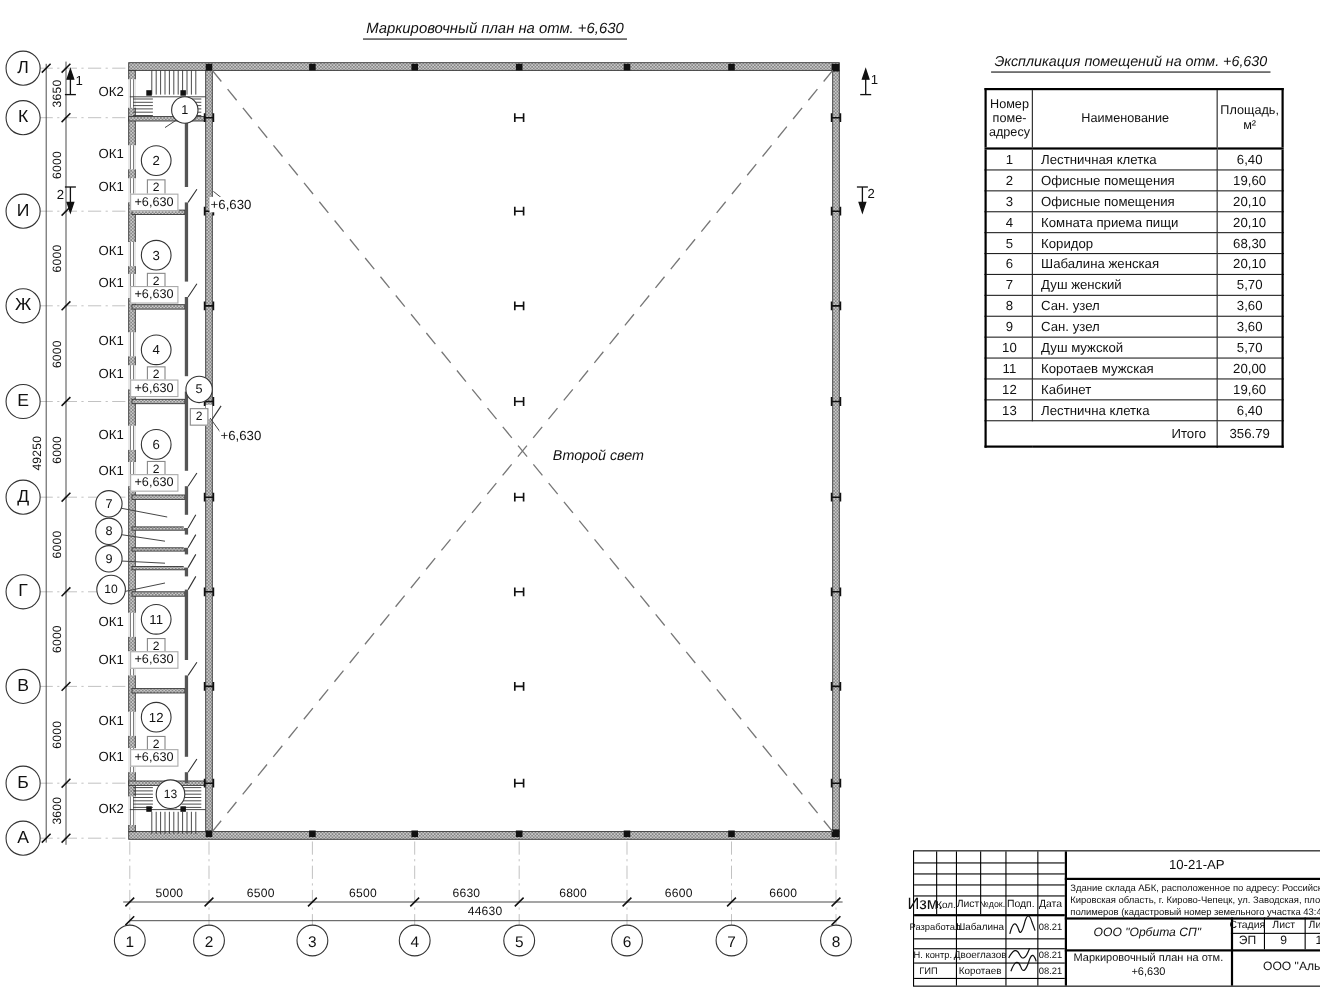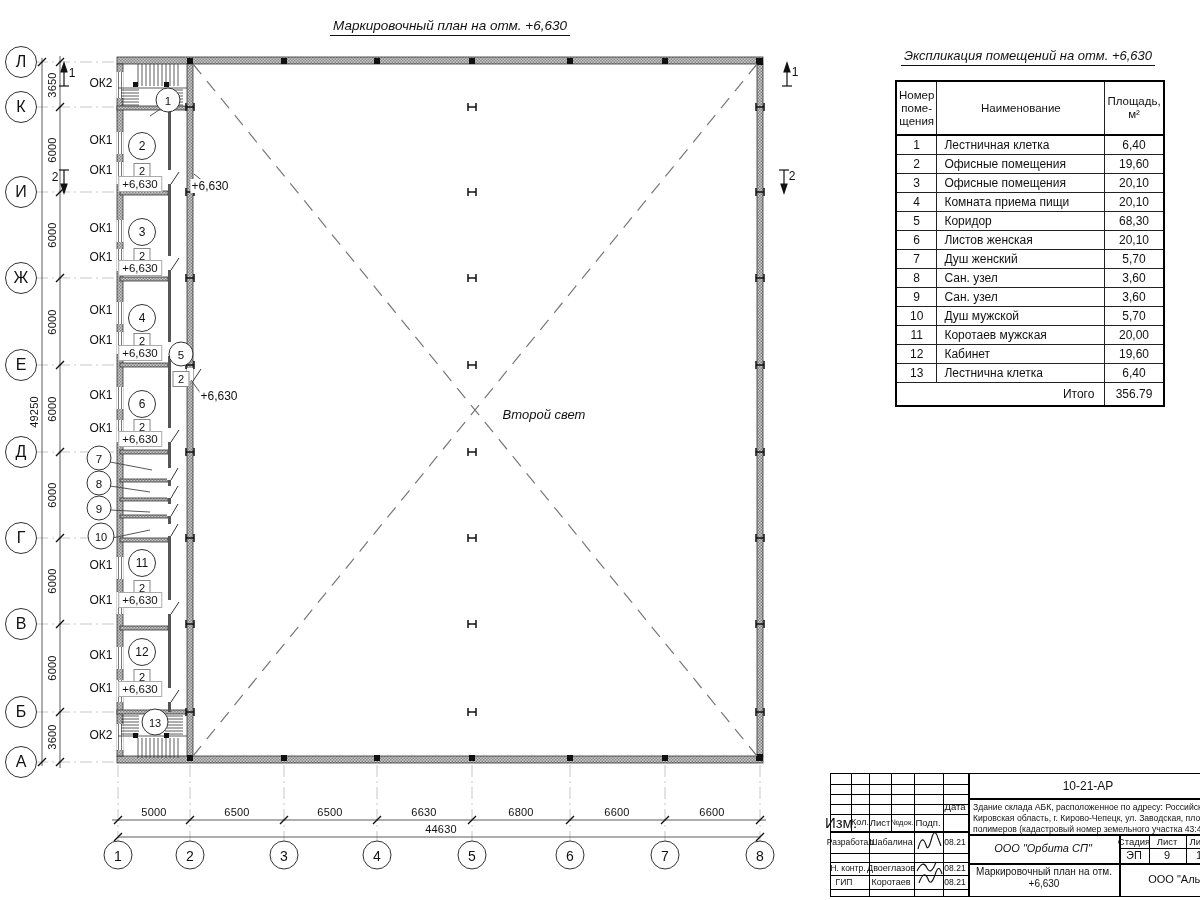--- a/index.html
+++ b/index.html
@@ -309,21 +309,21 @@
 <table class="expl">
   <colgroup>
       <col style="width:40px">
       <col style="width:168px">
       <col style="width:54px">
     </colgroup>
   <thead>
     <tr>
       <th class="pre">Номер
 поме-
-щения</th>
+адресу</th>
       <th>Наименование</th>
       <th class="pre">Площадь,
 м²</th>
     </tr>
   </thead>
   <tbody>
     <tr>
         <td>1</td>
         <td class="nm">Лестничная клетка</td>
         <td>6,40</td>
@@ -343,21 +343,21 @@
         <td class="nm">Комната приема пищи</td>
         <td>20,10</td>
       </tr>
     <tr>
         <td>5</td>
         <td class="nm">Коридор</td>
         <td>68,30</td>
       </tr>
     <tr>
         <td>6</td>
-        <td class="nm">Листов женская</td>
+        <td class="nm">Шабалина женская</td>
         <td>20,10</td>
       </tr>
     <tr>
         <td>7</td>
         <td class="nm">Душ женский</td>
         <td>5,70</td>
       </tr>
     <tr>
         <td>8</td>
         <td class="nm">Сан. узел</td>
@@ -420,21 +420,21 @@
   <i class="vl" style="left:288px;top:60px;height:62px;width:1.5px"></i>
   <i class="hl" style="left:288px;top:74px;width:132px"></i>
   <i class="vl" style="left:318px;top:60px;height:29px"></i>
   <i class="vl" style="left:355px;top:60px;height:29px"></i>
 
   <span class="tx" style="left:10px;top:48px;font-size:15px">Изм.</span>
   <span class="tx" style="left:29px;top:48px;font-size:9px">Кол.</span>
   <span class="tx" style="left:49px;top:48px;font-size:9.5px">Лист</span>
   <span class="tx" style="left:71px;top:48px;font-size:8px">№док.</span>
   <span class="tx" style="left:97px;top:48px;font-size:9.5px">Подп.</span>
-  <span class="tx" style="left:124px;top:32px;font-size:9.5px">Дата</span>
+  <span class="tx" style="left:124px;top:48px;font-size:9.5px">Дата</span>
 
   <span class="tx" style="left:19px;top:68px;font-size:8.5px">Разработал</span>
   <span class="tx" style="left:60px;top:68px;font-size:9px">Шабалина</span>
   <span class="tx" style="left:124px;top:68px;font-size:8.5px">08.21</span>
   <span class="tx" style="left:17px;top:94px;font-size:8.5px">Н. контр.</span>
   <span class="tx" style="left:60px;top:94px;font-size:9px">Двоеглазов</span>
   <span class="tx" style="left:124px;top:94px;font-size:8.5px">08.21</span>
   <span class="tx" style="left:13px;top:108px;font-size:8.5px">ГИП</span>
   <span class="tx" style="left:60px;top:108px;font-size:9px">Коротаев</span>
   <span class="tx" style="left:124px;top:108px;font-size:8.5px">08.21</span>

